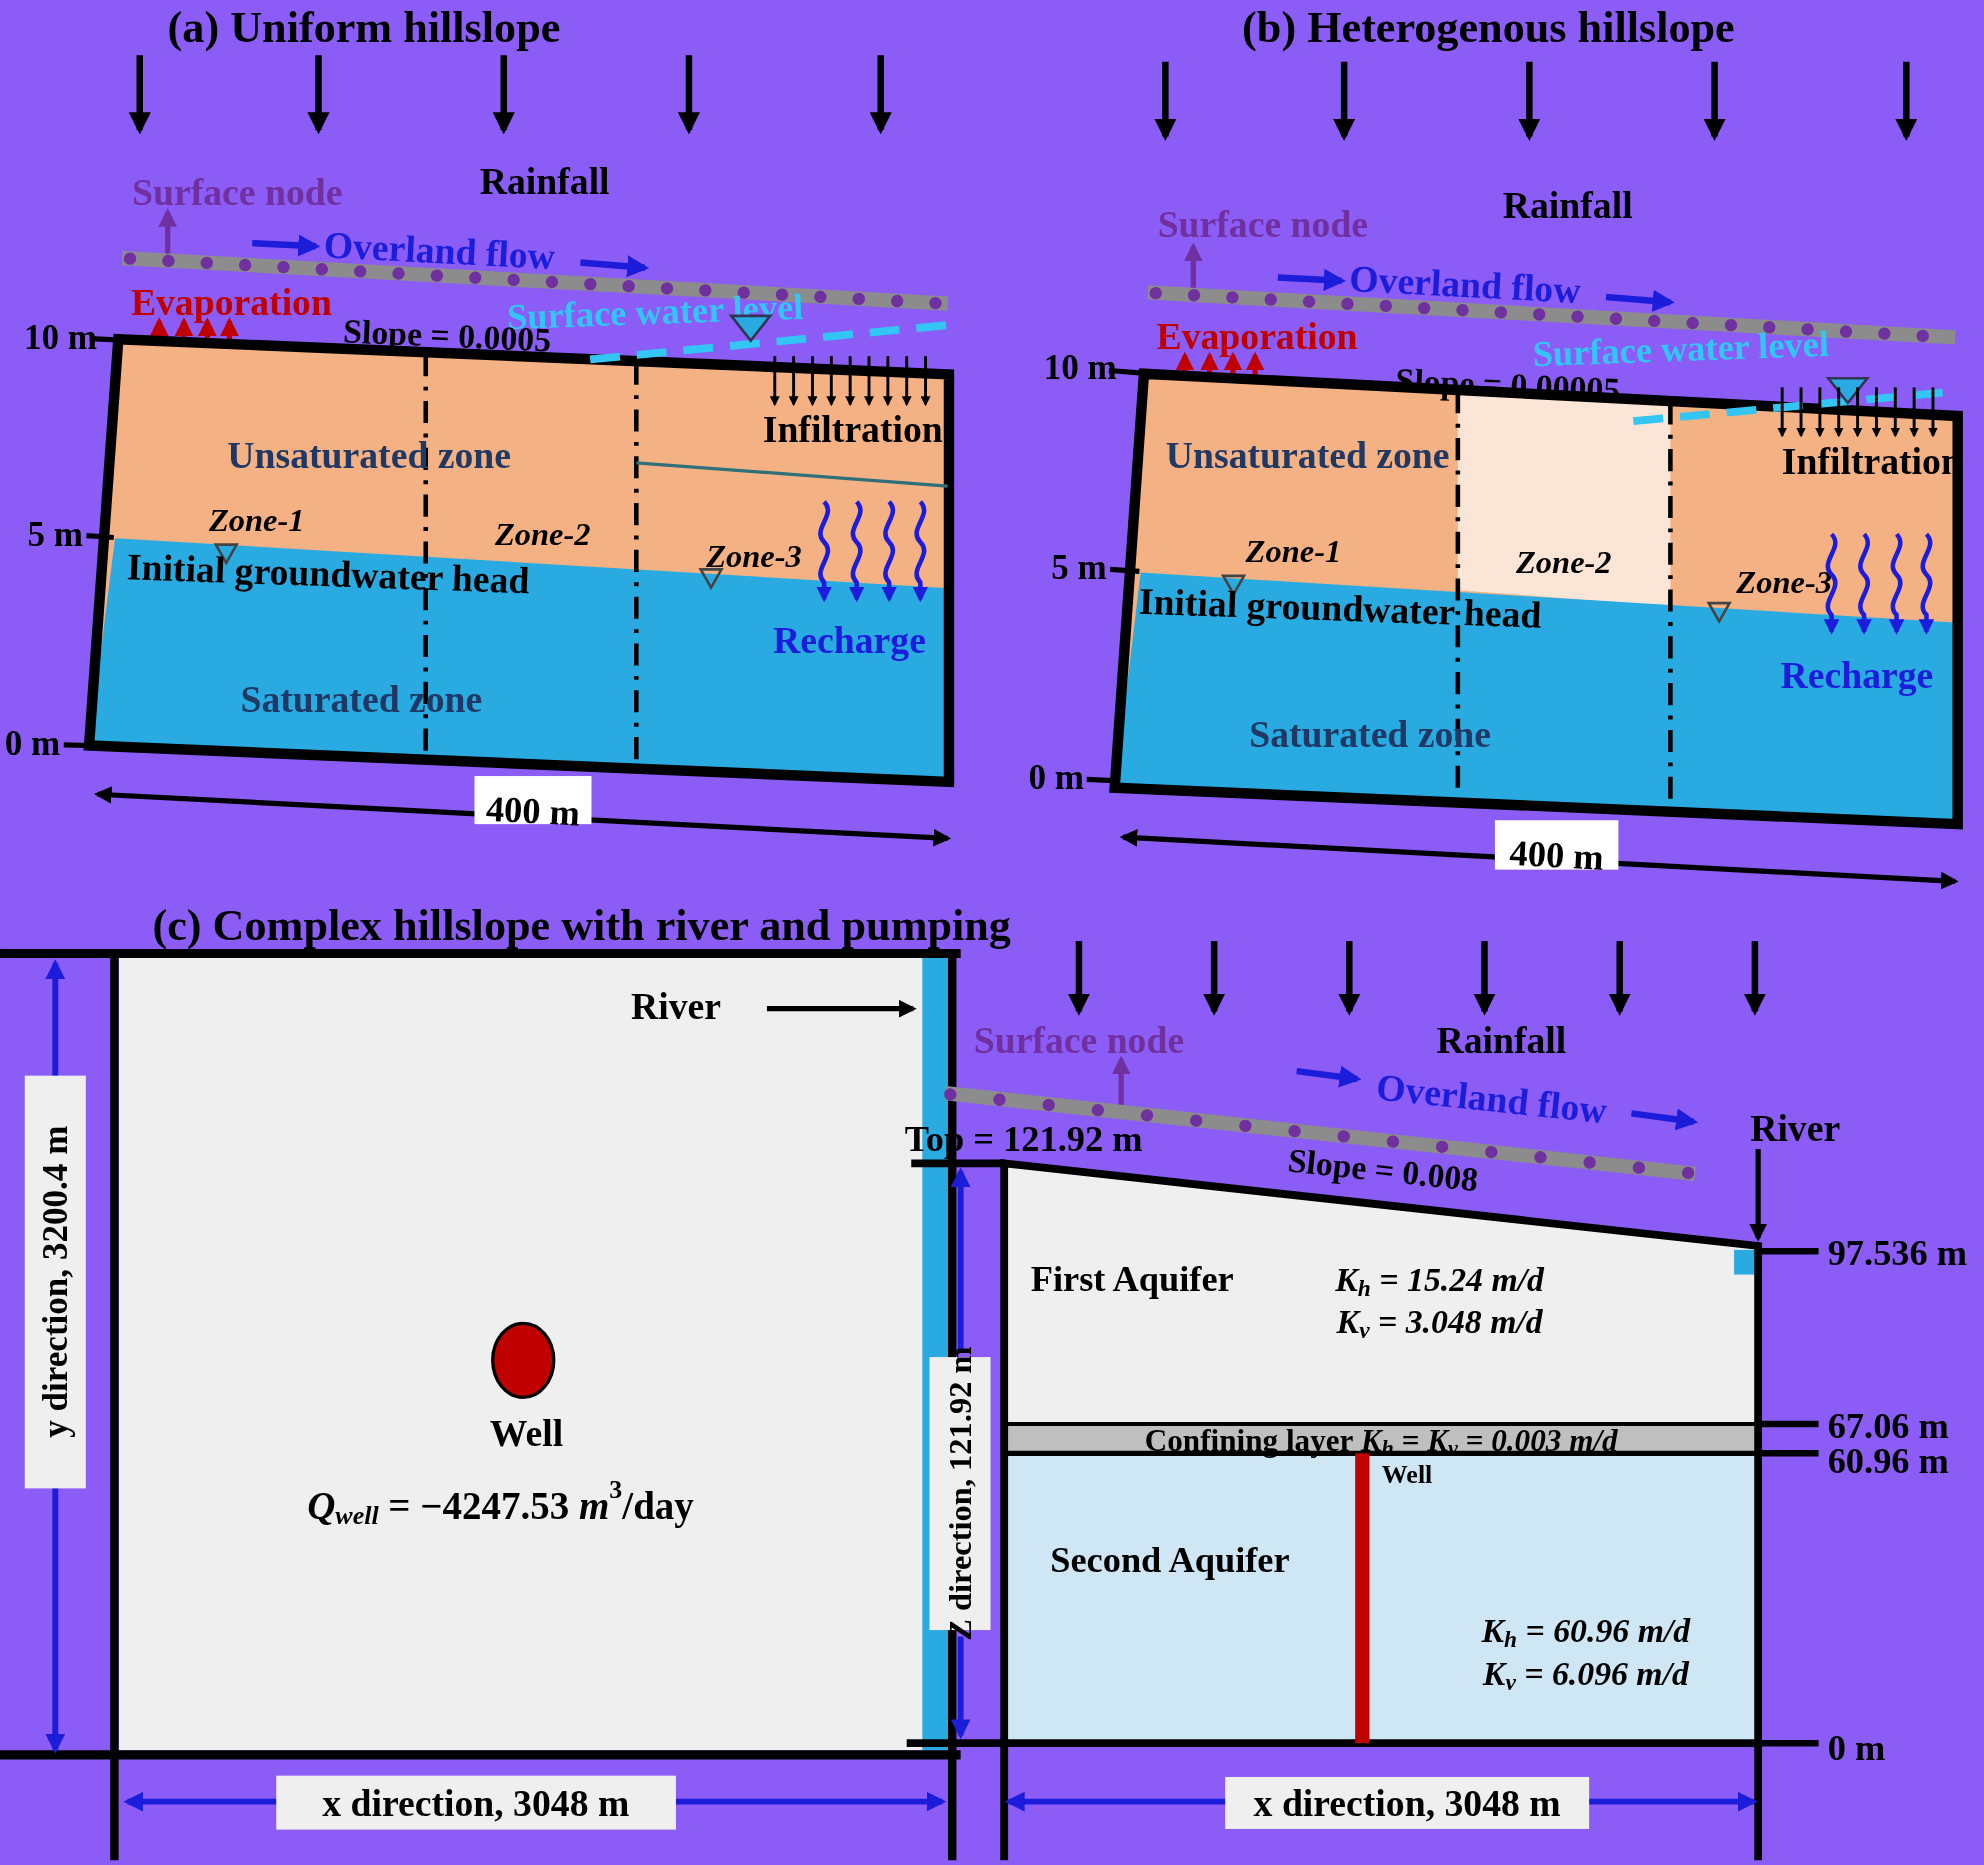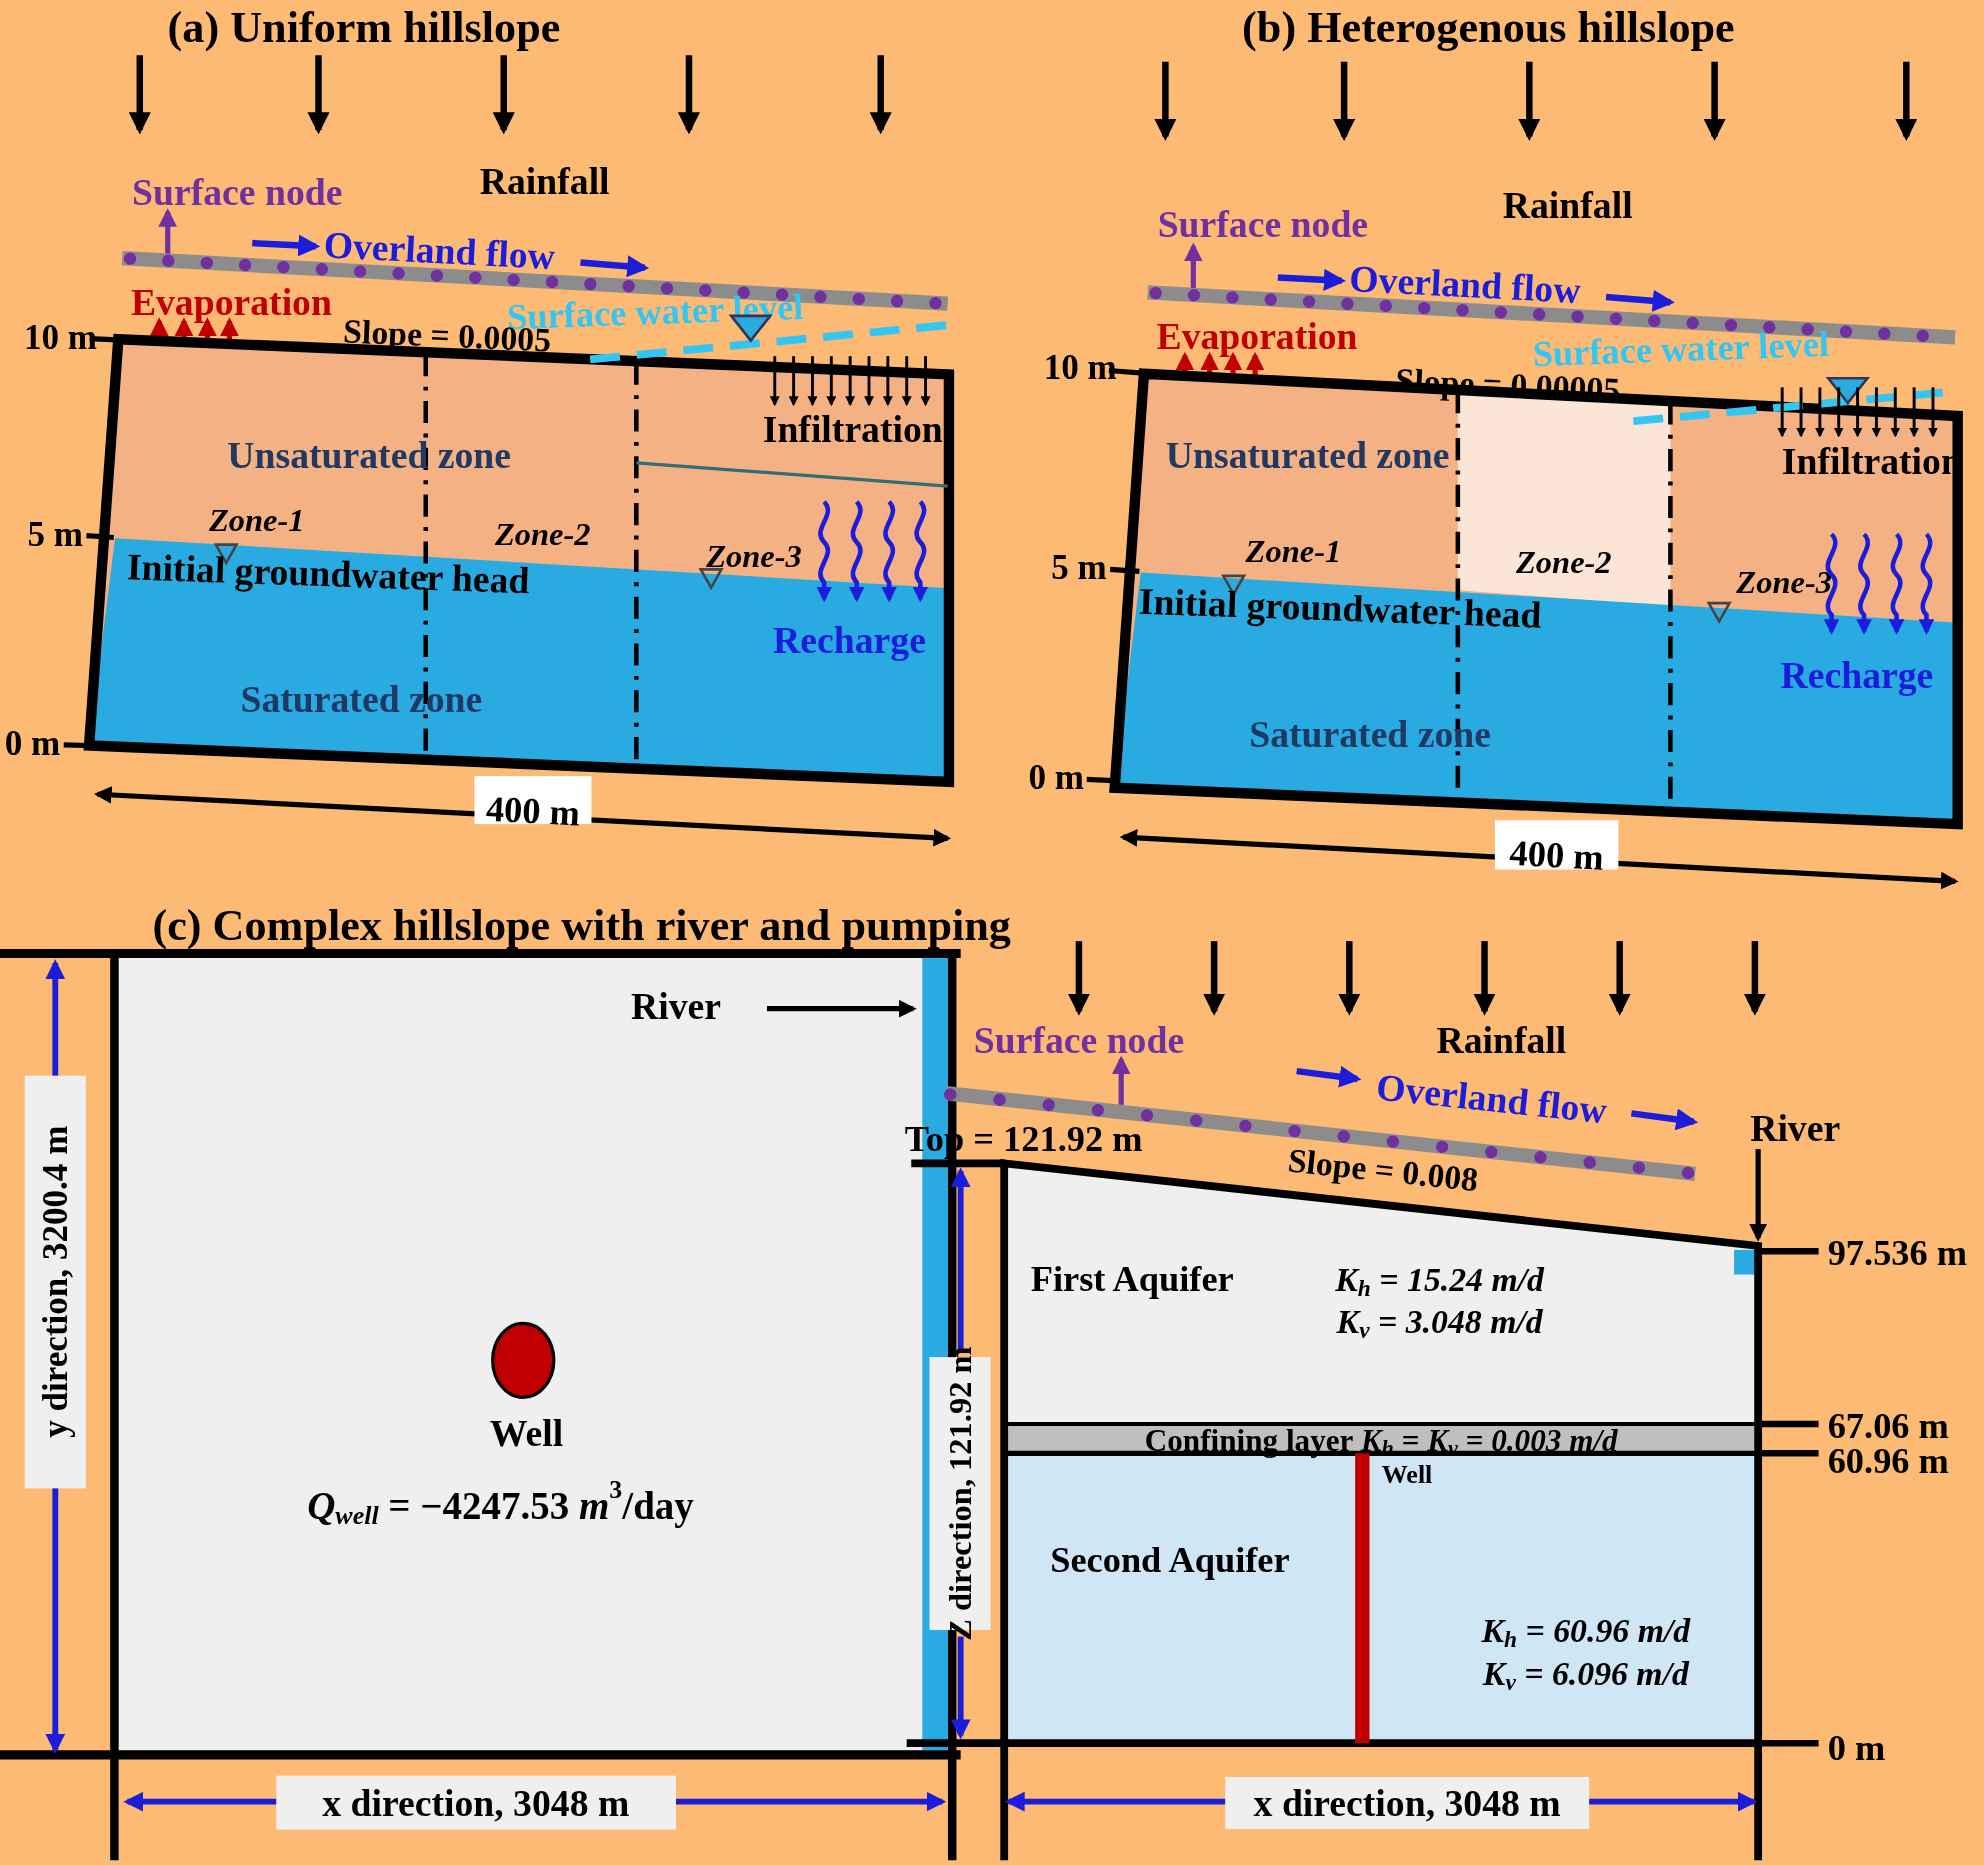--- a/index.html
+++ b/index.html
@@ -1,16 +1,16 @@
 <!DOCTYPE html>
 <html style="font-size:10.4px"><head>
 <meta charset="utf-8">
 <style>
   html,body{margin:0;padding:0;background:#ffffff;}
-  #stage{position:relative;width:1985px;height:1866px;background:#fdba74;overflow:hidden;}
+  #stage{position:relative;width:1985px;height:1866px;background:#8b5cf6;overflow:hidden;}
   svg{position:absolute;left:0;top:0;}
   svg text{font-family:"Liberation Serif","DejaVu Serif",serif;font-weight:bold;}
   .blk{fill:#000000}
   .nav{fill:#1F3864}
   .blu{fill:#1C1CDB}
   .red{fill:#C00000}
   .cyn{fill:#33C6F4}
   .pur{fill:#7030A0}
   .it{font-style:italic}
 </style>

